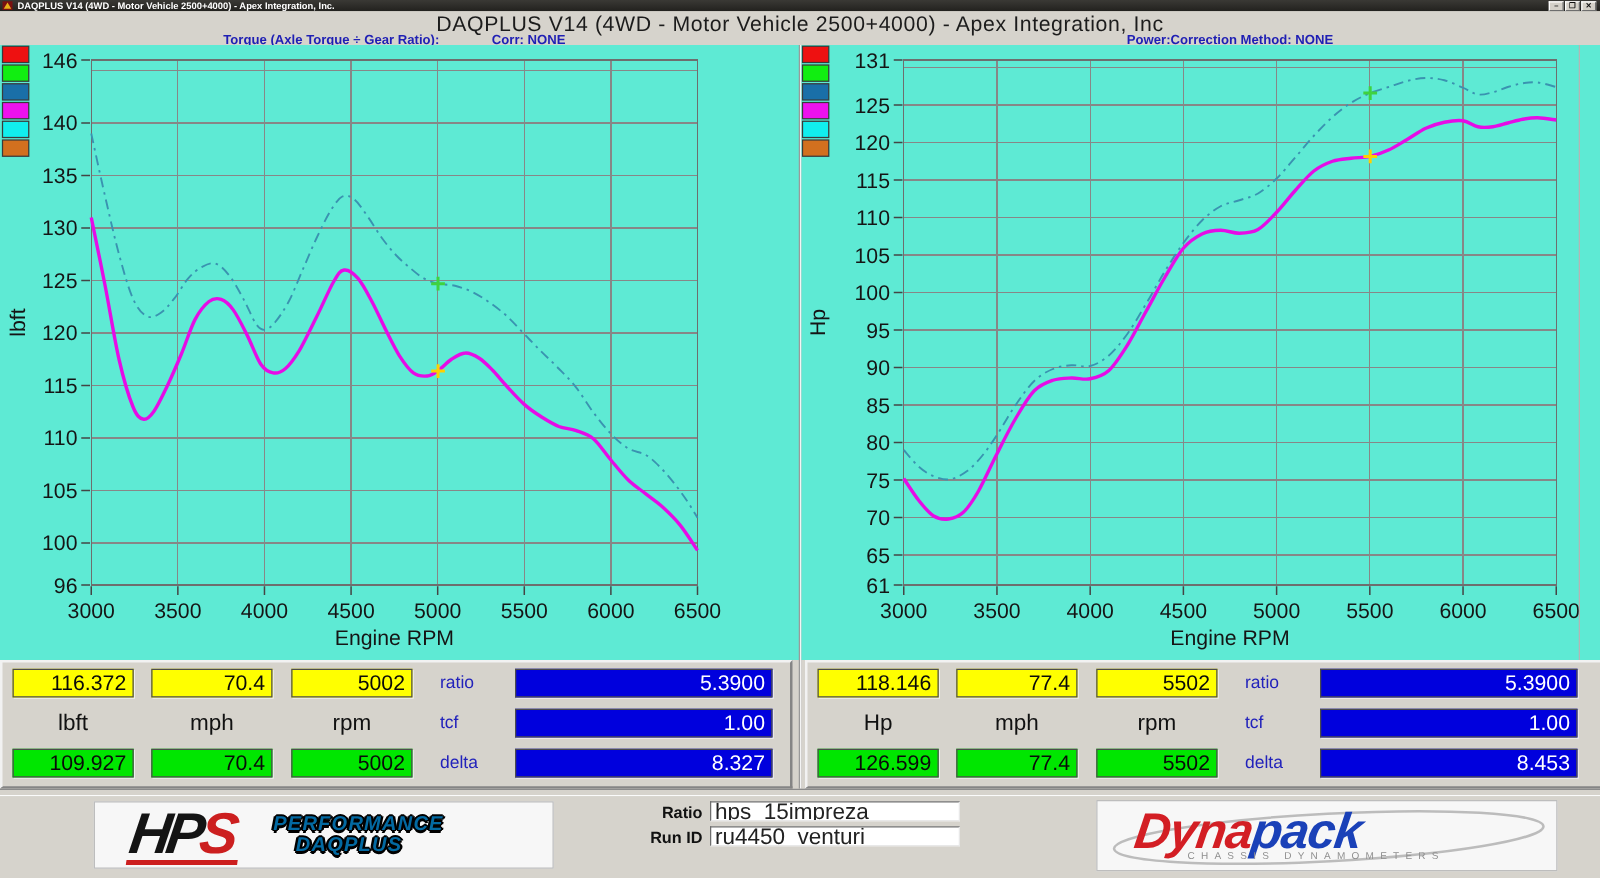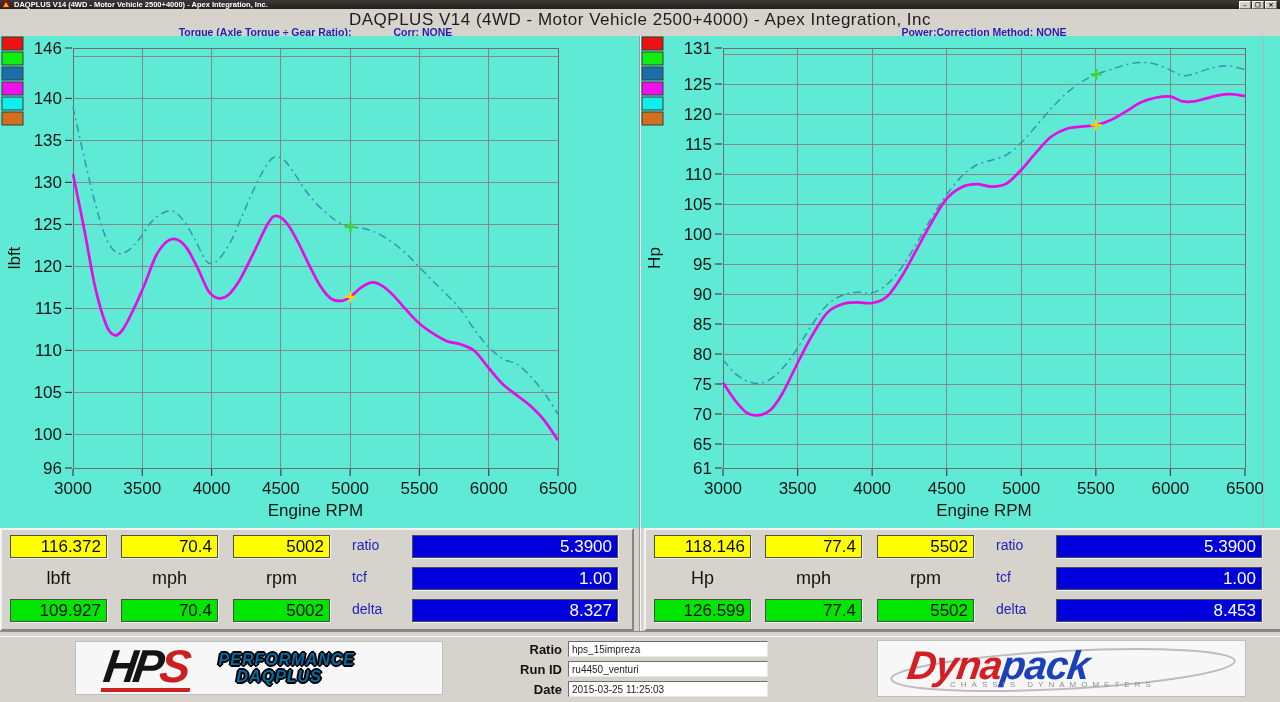--- a/index.html
+++ b/index.html
@@ -65,21 +65,21 @@
   .hps-hp { color:#141414; } .hps-s { color:#cc1f1f; }
   .hps-sub { margin-left:26px; font-style:italic; font-weight:bold; color:#0369a1; }
   .hps-sub div { font-size:16px; line-height:17px; letter-spacing:1px;
     text-shadow:-1px -1px 0 #000,1px -1px 0 #000,-1px 1px 0 #000,1px 1px 0 #000,-2px 0 0 #000,2px 0 0 #000,0 -2px 0 #000,0 2px 0 #000; }
   .hps-sub div:last-child { margin-left:18px; }
 
   .fields { position:absolute; left:500px; top:2px; }
   .frow { display:flex; align-items:center; height:20px; }
   .flabel { width:62px; text-align:right; font-size:13px; font-weight:bold; color:#111; margin-right:6px; }
   .finput { width:200px; height:16px; background:#fff; border:1px solid; border-color:#6e6e6e #e8e8e8 #e8e8e8 #6e6e6e;
-    font-family:"Liberation Sans",sans-serif; font-size:10px; color:#222; padding:0 3px; }
+    font-family:"Liberation Sans",sans-serif; font-size:18px; color:#222; padding:0 3px; }
 
   .dyna-panel { position:absolute; left:877px; top:3px; width:369px; height:57px; background:#f7f7f7;
     border:1px solid #bdbdbd; overflow:hidden; }
   .dyna-swoosh { position:absolute; left:0; top:0; }
   .dyna-text { position:absolute; left:30px; top:2px; font-size:40px; font-weight:bold; font-style:italic;
     letter-spacing:-1px; transform:skewX(-8deg); line-height:44px; }
   .dyna-red { color:#d31e24; } .dyna-blue { color:#1a41b8; }
   .dyna-tag { position:absolute; left:72px; top:39px; font-size:8px; letter-spacing:5px; color:#8f8f8f; }
 </style>
 </head>
@@ -329,24 +329,20 @@
 
   <div class="fields">
     <div class="frow">
       <span class="flabel">Ratio</span>
       <input class="finput" value="hps_15impreza" style="">
     </div>
     <div class="frow">
       <span class="flabel">Run ID</span>
       <input class="finput" value="ru4450_venturi" style="">
     </div>
-    <div class="frow">
-      <span class="flabel">Date</span>
-      <input class="finput" value="2015-03-25 11:25:03" style="">
-    </div>
   </div>
 
   <div class="dyna-panel">
     <svg class="dyna-swoosh" width="369" height="57">
       <ellipse cx="185" cy="29" rx="172" ry="19" fill="none" stroke="#bcbcbc" stroke-width="2" transform="rotate(-3 185 29)"></ellipse>
     </svg>
     <div class="dyna-text"><span class="dyna-red">Dyna</span><span class="dyna-blue">pack</span></div>
     <div class="dyna-tag">CHASSIS DYNAMOMETERS</div>
   </div>
 </div>

